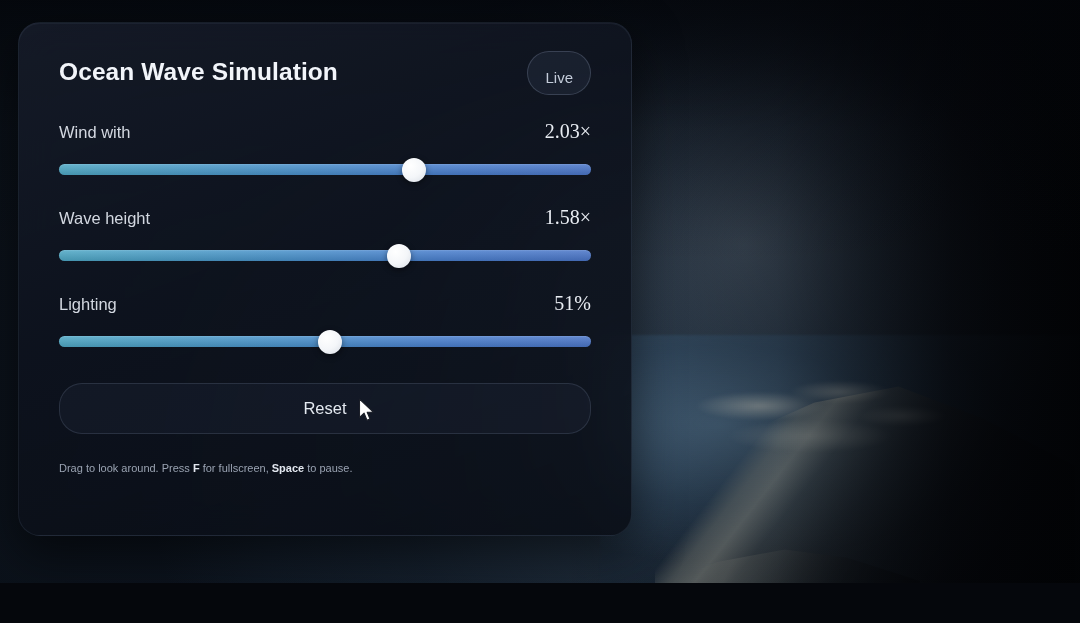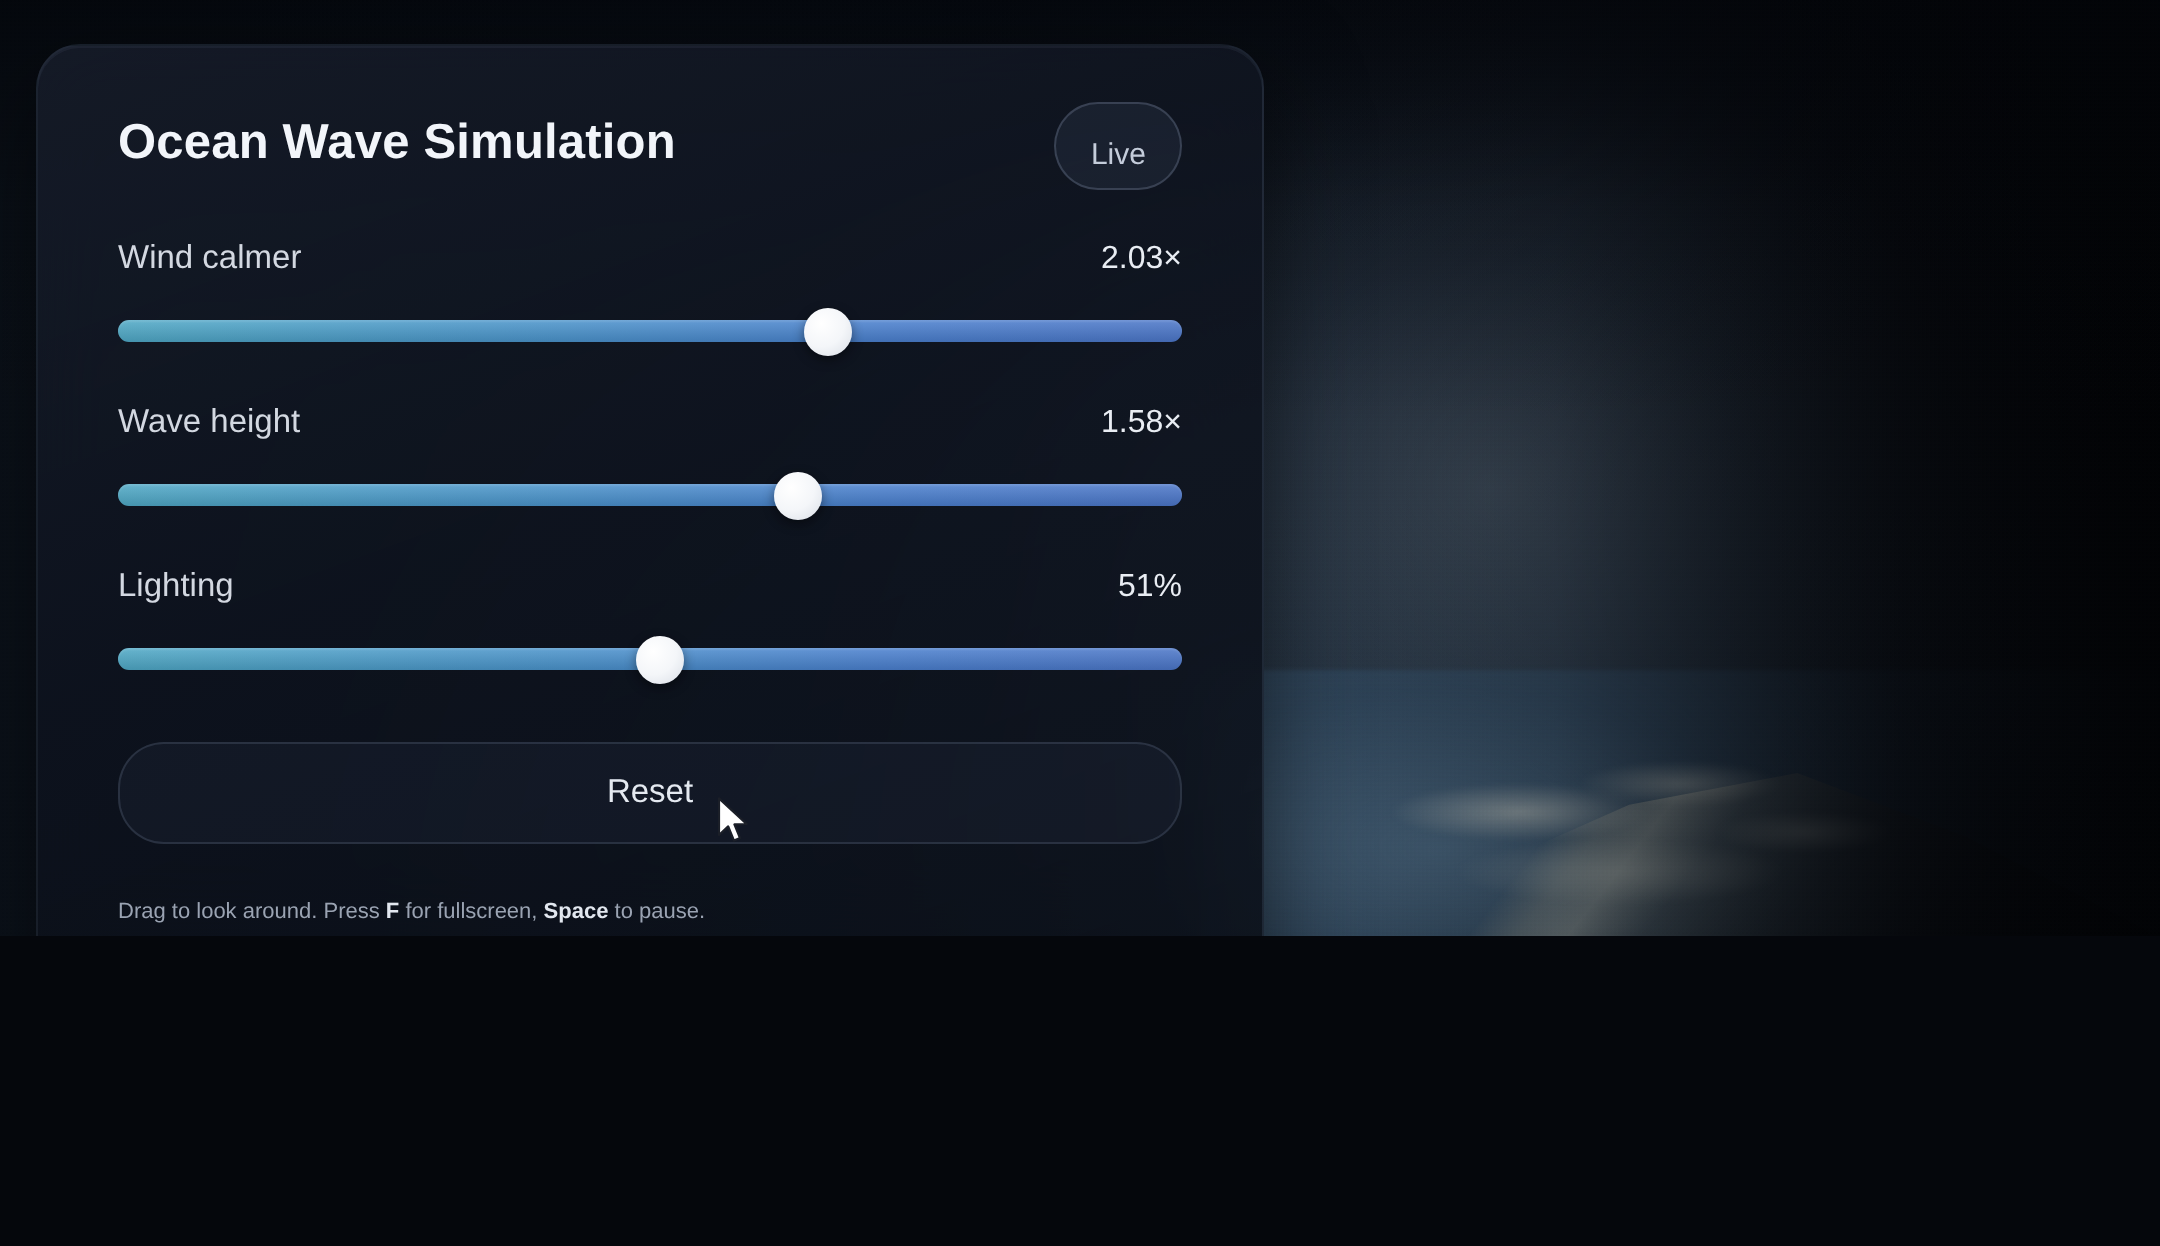--- a/index.html
+++ b/index.html
@@ -9,21 +9,21 @@
     width: 1080px;
     height: 623px;
     overflow: hidden;
     background: #05070c;
     font-family: "Liberation Sans", sans-serif;
   }
 
   #stage {
     position: relative;
     width: 1080px;
-    height: 468px;
+    height: 583px;
     overflow: hidden;
     background: #04060a;
   }
 
   
   .bg-base {
     position: absolute;
     inset: 0;
     background:
       radial-gradient(ellipse 460px 420px at 745px 245px,
@@ -189,21 +189,21 @@
   .slider-group { margin: 0 18px; padding-top: 25px; }
 
   .slider-row {
     display: flex;
     align-items: baseline;
     justify-content: space-between;
     margin-bottom: 16px;
   }
 
   .slider-label { font-size: 16.5px; color: #d3d8e1; }
-  .slider-value { font-size: 16px; color: #e9edf3; }
+  .slider-value { font-size: 20px; color: #e9edf3; font-family: Liberation Serif, serif; }
 
   .track-wrap {
     position: relative;
     height: 22px;
     display: flex;
     align-items: center;
   }
 
   .track {
     position: relative;
@@ -300,21 +300,21 @@
   <div id="panel">
 
     <div class="panel-head">
       <div id="title">Ocean Wave Simulation</div>
       <div id="live-badge">Live</div>
     </div>
 
 
     <div class="slider-group">
       <div class="slider-row">
-        <span class="slider-label">Wind calmer</span>
+        <span class="slider-label">Wind with</span>
         <span class="slider-value">2.03×</span>
       </div>
       <div class="track-wrap">
         <div class="track">
           <div class="thumb" style="left: 66.8%;"></div>
         </div>
       </div>
     </div>
 
     <div class="slider-group">

